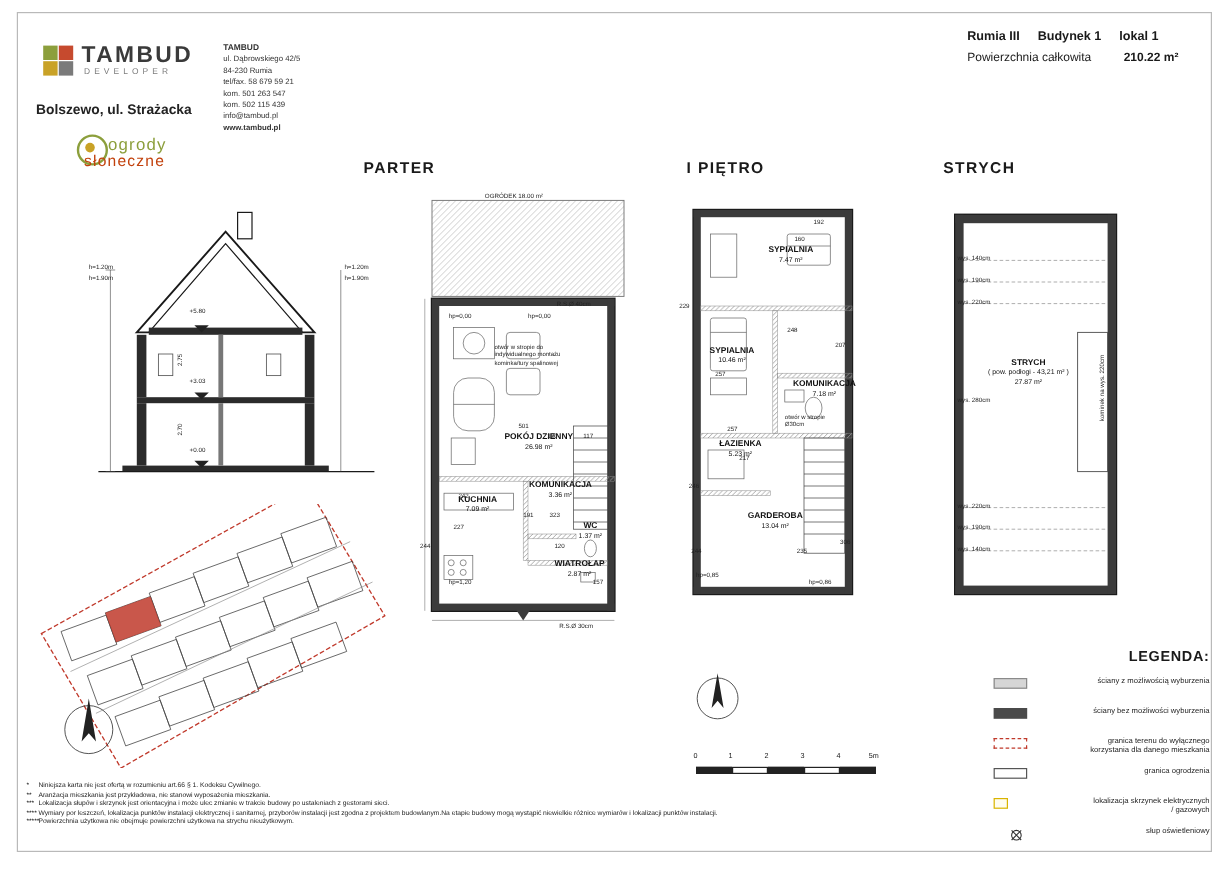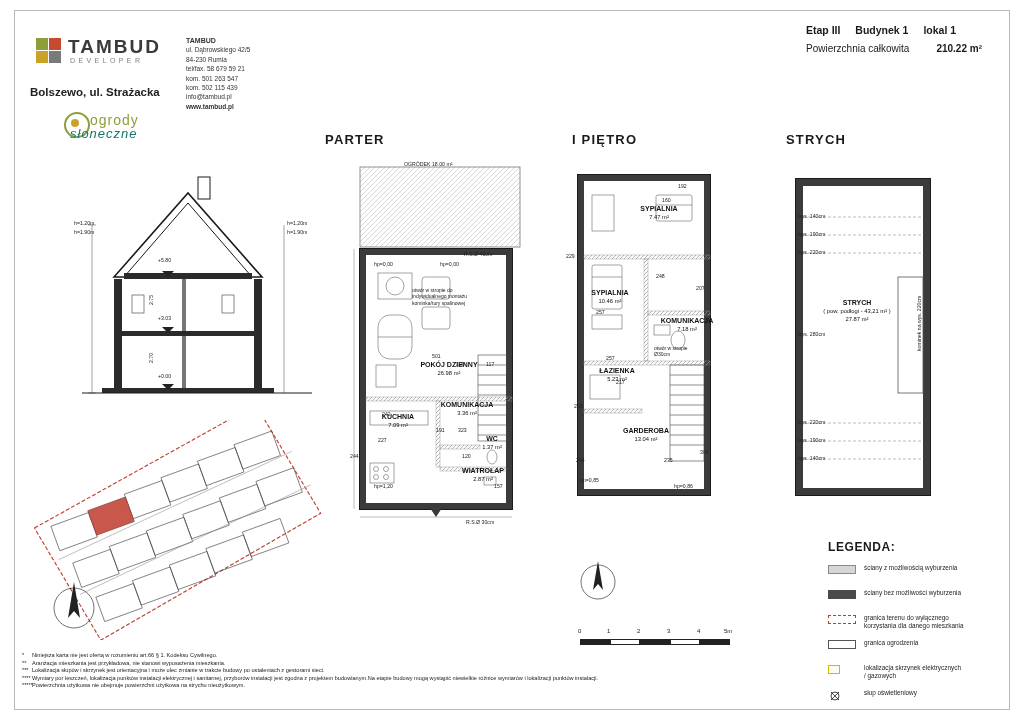--- a/index.html
+++ b/index.html
@@ -16,37 +16,37 @@
   .lm3{left:0;top:13px;width:12px;height:12px;background:#c9a227;}
   .lm4{left:13px;top:13px;width:12px;height:12px;background:#7a7a7a;}
   .logo-name{position:absolute;left:32px;top:0;font-size:19px;font-weight:bold;letter-spacing:2px;color:#3a3a3a;}
   .logo-sub{position:absolute;left:34px;top:21px;font-size:7px;letter-spacing:3.4px;color:#7d7d7d;}
   .addr-line{position:absolute;left:30px;top:86px;font-size:11.5px;font-weight:bold;color:#222;}
 
   .sun-logo{position:absolute;left:62px;top:108px;width:110px;height:44px;}
   .sun-circ{position:absolute;left:2px;top:4px;width:22px;height:22px;border-radius:50%;border:2px solid #8c9f3c;}
   .sun-circ:after{content:"";position:absolute;left:5px;top:5px;width:8px;height:8px;border-radius:50%;background:#c9a227;}
   .sun-t1{position:absolute;left:28px;top:4px;font-size:14px;letter-spacing:1px;color:#8c9f3c;}
-  .sun-t2{position:absolute;left:8px;top:18px;font-size:13px;letter-spacing:1px;color:#0f766e;font-style:italic;}
+  .sun-t2{position:absolute;left:8px;top:18px;font-size:13px;letter-spacing:1px;color:#c2410c;}
 
   .company{position:absolute;left:186px;top:36px;font-size:6.5px;line-height:9.4px;color:#333;}
   .company b{font-size:7px;}
   .company .www{font-weight:bold;}
 
   .spec{position:absolute;left:806px;top:24px;width:190px;}
   .spec-row{position:relative;height:16px;font-size:10px;}
   .spec-row .lbl{position:absolute;left:0;top:0;}
   .spec-row .val{position:absolute;right:14px;top:0;font-weight:bold;}
   .spec-top{font-size:10.5px;font-weight:bold;margin-bottom:7px;}
   .spec-top span{margin-right:12px;}
   .spec-park{margin-top:10px;position:relative;height:16px;font-size:10px;}
 
   
   .sec-title{position:absolute;font-size:13px;font-weight:bold;letter-spacing:1.2px;color:#1a1a1a;}
-  #t-parter{left:303px;top:132px;margin-left:22px;}
+  #t-parter{left:303px;top:132px;}
   #t-pietro{left:572px;top:132px;}
   #t-strych{left:786px;top:132px;}
 
   
   .xsec{position:absolute;left:72px;top:165px;width:250px;height:230px;}
   .xsec svg{position:absolute;left:0;top:0;}
 
   
   .siteplan{position:absolute;left:26px;top:420px;width:310px;height:220px;}
   .compass1{position:absolute;left:44px;top:578px;width:60px;height:60px;}
@@ -66,21 +66,21 @@
   .dimv{position:absolute;font-size:5.2px;color:#222;transform:rotate(-90deg);transform-origin:left top;white-space:nowrap;}
   .note-sm{position:absolute;font-size:5px;line-height:6.4px;color:#222;}
 
   
   .scalebar{position:absolute;left:578px;top:628px;width:160px;height:26px;}
   .sb-nums{position:absolute;left:0;top:0;width:160px;height:9px;}
   .sb-nums span{position:absolute;font-size:6px;}
   .sb-box{position:absolute;top:11px;height:6px;border:.5px solid #222;box-sizing:border-box;}
 
   
-  .legend{position:absolute;left:828px;top:540px;width:180px;}
+  .legend{position:absolute;left:828px;top:540px;width:180px;text-align:right;}
   .legend h3{margin:0 0 10px 0;font-size:12px;letter-spacing:.6px;}
   .lg-row{position:relative;min-height:18px;margin-bottom:7px;padding-left:36px;font-size:6.4px;line-height:8.4px;color:#1d1d1d;}
   .lg-sw{position:absolute;left:0;top:1px;width:28px;height:9px;box-sizing:border-box;}
   .sw-hatch{background:#d6d6d6;border:.5px solid #8a8a8a;}
   .sw-solid{background:#4a4a4a;}
   .sw-red{border:1px dashed #c0392b;background:#fff;}
   .sw-thin{border:.7px solid #555;background:#fff;}
   .sw-yellow{border:1px solid #d9b400;background:#fffdf0;}
   .sw-lamp{border:none;background:none;}
 
@@ -118,21 +118,21 @@
     <div>84-230 Rumia</div>
     <div>tel/fax. 58 679 59 21</div>
     <div>kom. 501 263 547</div>
     <div>kom. 502 115 439</div>
     <div>info@tambud.pl</div>
     <div class="www">www.tambud.pl</div>
   </div>
 
   <div class="spec">
     <div class="spec-top">
-      <span>Etap III</span>
+      <span>Rumia III</span>
       <span>Budynek 1</span>
       <span>lokal 1</span>
     </div>
     <div class="spec-row">
       <span class="lbl">Powierzchnia całkowita</span>
       <span class="val">210.22 m²</span>
     </div>
   </div>
 
   <div class="sec-title" id="t-parter">PARTER</div>

